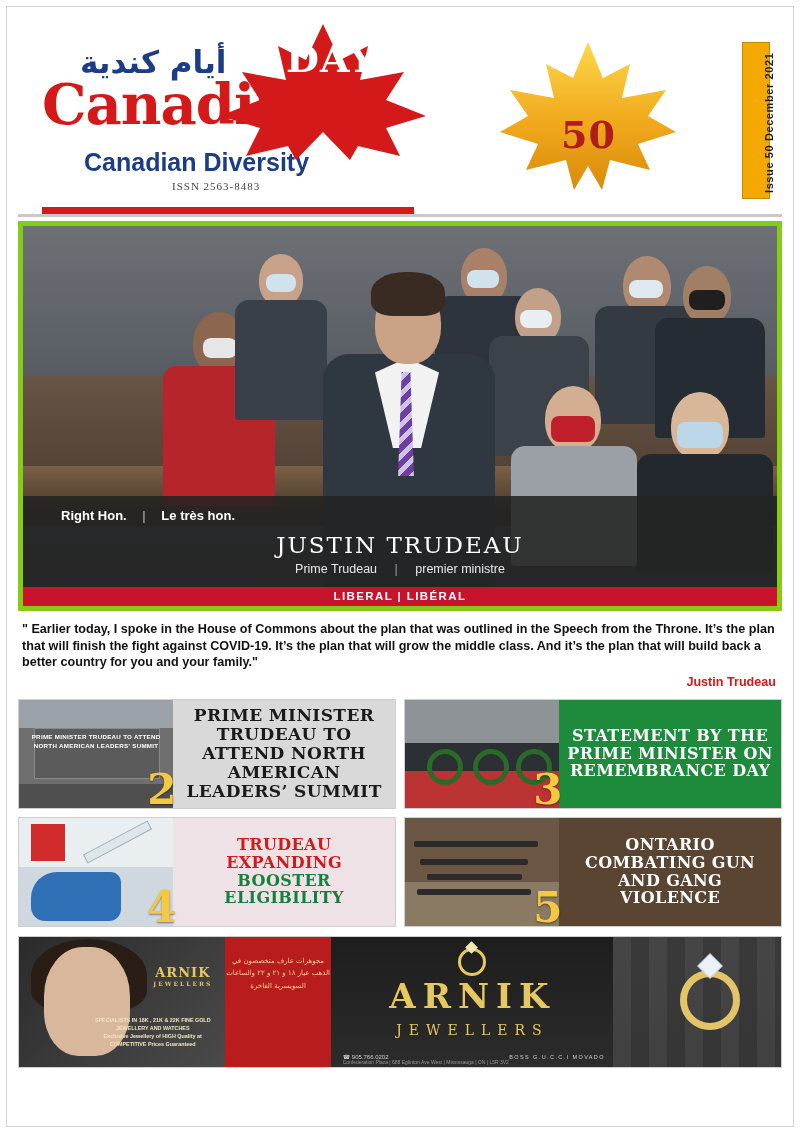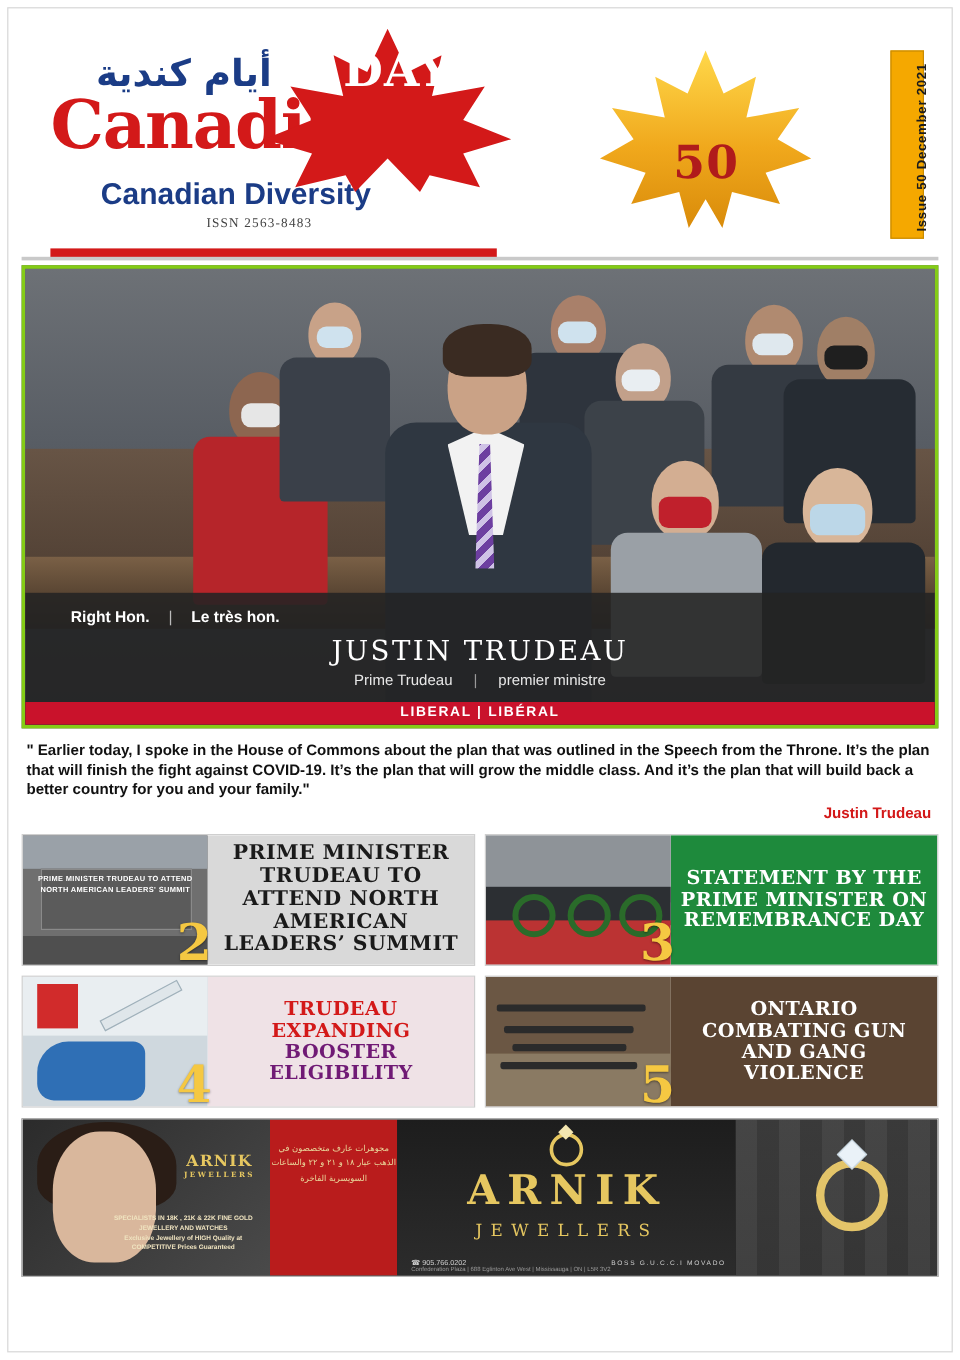--- a/index.html
+++ b/index.html
@@ -92,21 +92,21 @@
   }
   .head-sep{
     position:absolute;left:0;right:0;top:200px;height:3px;background:#c9c9c9;
   }
 
   
   .lead-photo{
     position:relative;
     margin-top:22px;
     height:380px;
-    border:3px solid #84cc16;
+    border:5px solid #84cc16;
     background:#5d6168;
     overflow:hidden;
   }
   .chamber{
     position:absolute;inset:0;
     background:
       linear-gradient(180deg,#6d7176 0%,#585d64 38%,#4c5158 62%,#3d4148 100%);
   }
   .chamber .wood{
     position:absolute;left:0;right:0;top:150px;height:125px;
@@ -243,21 +243,21 @@
     position:absolute;width:26px;height:26px;border:5px solid #2a6b2a;border-radius:50%;
     top:46%;
   }
   .c3 .thumb .w1{left:14%;}
   .c3 .thumb .w2{left:44%;}
   .c3 .thumb .w3{left:72%;}
 
   
   .c4 .headline{background:#efe2e6;font-size:16px;}
   .c4 .headline .l1{color:#d31919;display:block;}
-  .c4 .headline .l2{color:#701a75;display:block;}
+  .c4 .headline .l2{color:#15803d;display:block;}
   .c4 .headline .l3{color:#2f6fb5;display:block;}
   .c4 .thumb{background:#cfd8de;}
   .c4 .thumb .flag{position:absolute;left:0;right:0;top:0;height:46%;background:#e9eef1;}
   .c4 .thumb .flagred{position:absolute;left:8%;top:6%;width:22%;height:34%;background:#d12b2b;}
   .c4 .thumb .glove{position:absolute;left:8%;bottom:4%;width:58%;height:46%;background:#2f6fb5;border-radius:26px 10px 12px 14px;}
   .c4 .thumb .syringe{position:absolute;left:40%;top:18%;width:46%;height:8px;background:#dfe6ea;transform:rotate(-28deg);border:1px solid #9fb0ba;}
 
   
   .c5 .headline{background:#5a4432;color:#ffffff;font-size:16px;}
   .c5 .thumb{background:#6b5744;}

